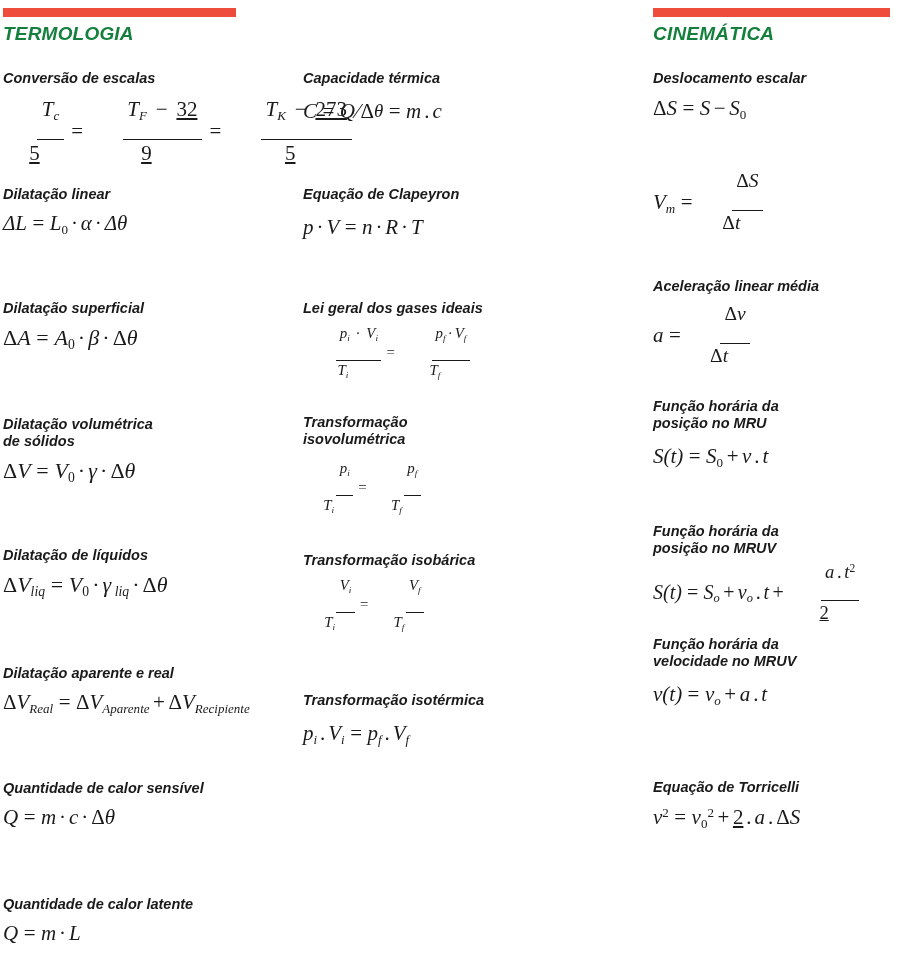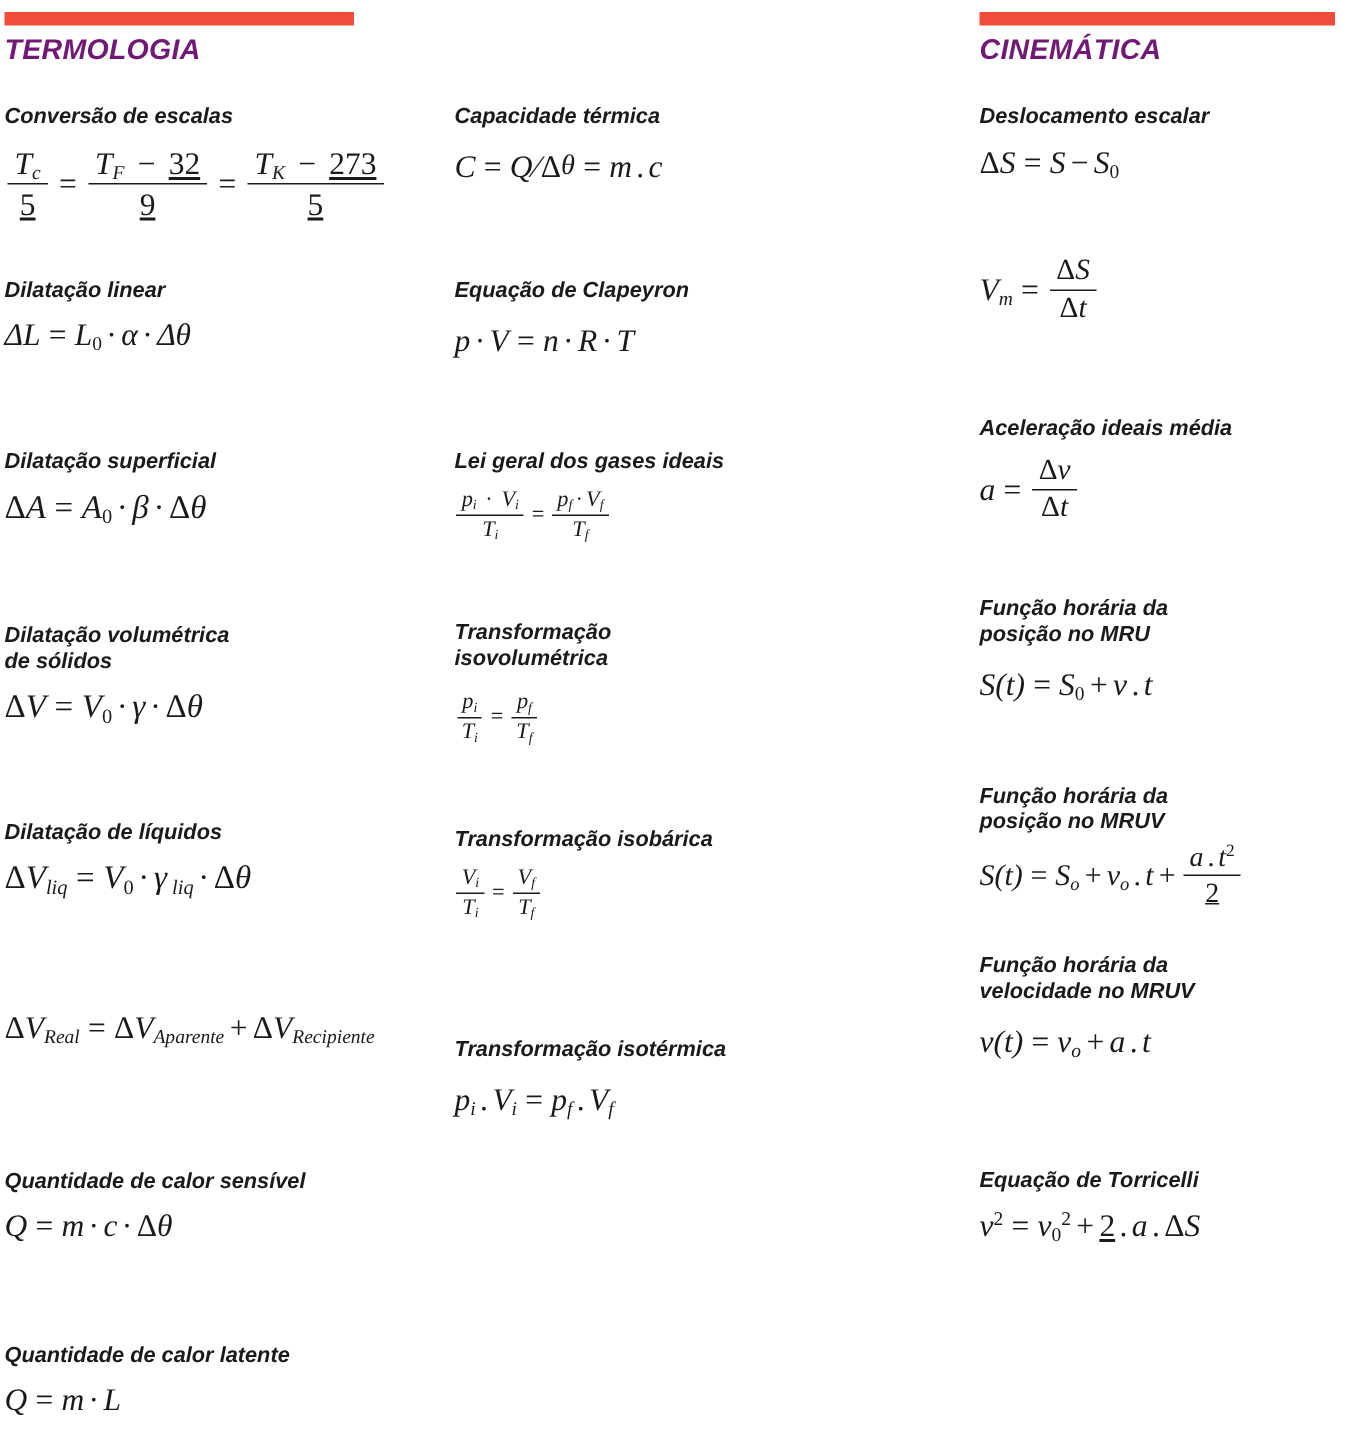--- a/index.html
+++ b/index.html
@@ -22,21 +22,21 @@
     height: 9px;
     background: #ee4d3b;
   }
   .section-title {
     position: absolute;
     font-family: "Liberation Sans", sans-serif;
     font-weight: bold;
     font-style: italic;
     font-size: 19px;
     letter-spacing: 0.2px;
-    color: #701a75;
+    color: #15803d;
     white-space: nowrap;
   }
 
   
   .col {
     position: absolute;
     top: 0;
   }
   #col-termologia-a { left: 3px;   width: 292px; }
   #col-termologia-b { left: 303px; width: 330px; }
@@ -103,23 +103,24 @@
     padding: 0 0.14em;
   }
   .frac {
     display: inline-flex;
     flex-direction: column;
     align-items: center;
     vertical-align: middle;
     margin: 0 0.1em;
   }
   .frac > .f-num {
-    padding: 0 0.22em 1px 0.22em;
+    padding: 0 0.22em 18px 0.22em;
     border-bottom: 1.4px solid #1a1a1a;
     line-height: 1.15;
+    margin-left: 32px;
   }
   .frac > .f-den {
     padding: 1px 0.22em 0 0.22em;
     line-height: 1.15;
   }
   .frac-sm { font-size: 0.93em; }
   .slash { font-style: normal; padding: 0 0.05em; }
 </style>
 </head>
 <body>
@@ -205,20 +206,21 @@
         <span>V<sub class="sb-up">0</sub></span>
         <span class="dot">·</span>
         <span>γ<sub class="sb">&nbsp;liq</sub></span>
         <span class="dot">·</span>
         <span class="up">Δ</span>
         <span>θ</span>
     </div>
   </div>
 
   <div class="entry" style="top:665px;">
+    <div class="entry-title">Dilatação aparente e real</div>
     <div class="formula" style="font-size:21px;">
       <span class="up">Δ</span>
         <span>V<sub class="sb">Real</sub></span>
         <span class="eq">=</span>
         <span class="up">Δ</span>
         <span>V<sub class="sb">Aparente</sub></span>
         <span class="op">+</span>
         <span class="up">Δ</span>
         <span>V<sub class="sb">Recipiente</sub></span>
     </div>
@@ -364,21 +366,21 @@
       <span>V<sub class="sb">m</sub></span>
         <span class="eq">=</span>
       <span class="frac frac-sm">
           <span class="f-num"><span class="up">Δ</span>S</span>
           <span class="f-den"><span class="up">Δ</span>t</span>
         </span>
     </div>
   </div>
 
   <div class="entry" style="top:278px;">
-    <div class="entry-title">Aceleração ideais média</div>
+    <div class="entry-title">Aceleração linear média</div>
     <div class="formula" style="margin-top:8px;">
       <span>a</span>
         <span class="eq">=</span>
       <span class="frac frac-sm">
           <span class="f-num"><span class="up">Δ</span>v</span>
           <span class="f-den"><span class="up">Δ</span>t</span>
         </span>
     </div>
   </div>
 

